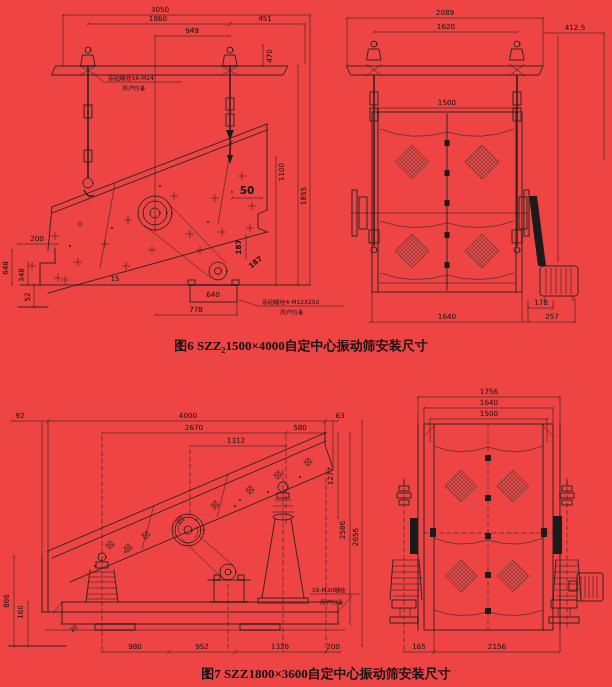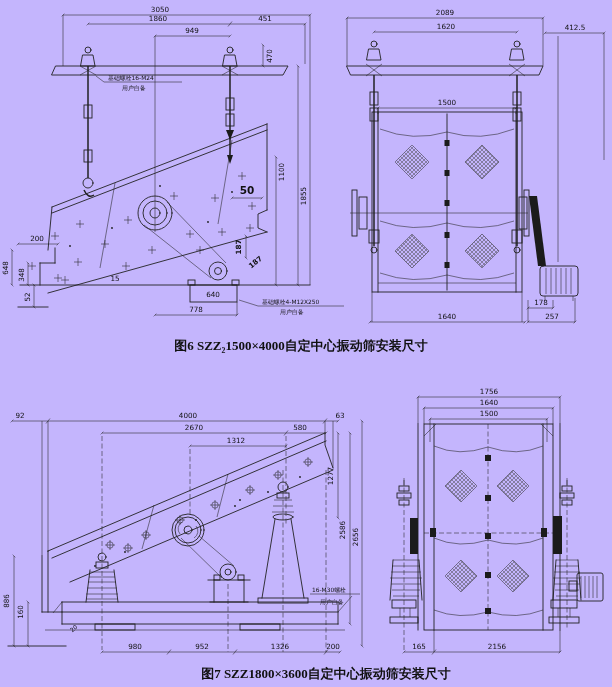--- a/index.html
+++ b/index.html
@@ -1,16 +1,16 @@
 <!DOCTYPE html>
 <html><head>
 <meta charset="utf-8">
 <style>
   html,body{margin:0;padding:0;background:#ffffff}
-  #page{position:relative;width:612px;height:687px;background:#c4b5fd;overflow:hidden}
+  #page{position:relative;width:612px;height:687px;background:#ef4444;overflow:hidden}
   svg{display:block}
   .ln{stroke:#222;stroke-width:.9;fill:none;stroke-linecap:square}
   .tn{stroke:#222;stroke-width:.55;fill:none}
   .tk{stroke:#222;stroke-width:1.5;fill:none}
   .dk{fill:#1b1b1b;stroke:none}
   .dsh{stroke-dasharray:5 2.5}
   .dim{stroke:#222;stroke-width:.55;fill:none;marker-start:url(#mtk);marker-end:url(#mtk)}
   .xhd{fill:url(#xh);stroke:#333;stroke-width:.5}
   text.d{font:7.2px "DejaVu Sans","Liberation Sans",sans-serif;fill:#111}
   text.d6{font:5.9px "DejaVu Sans","Liberation Sans",sans-serif;fill:#111}

